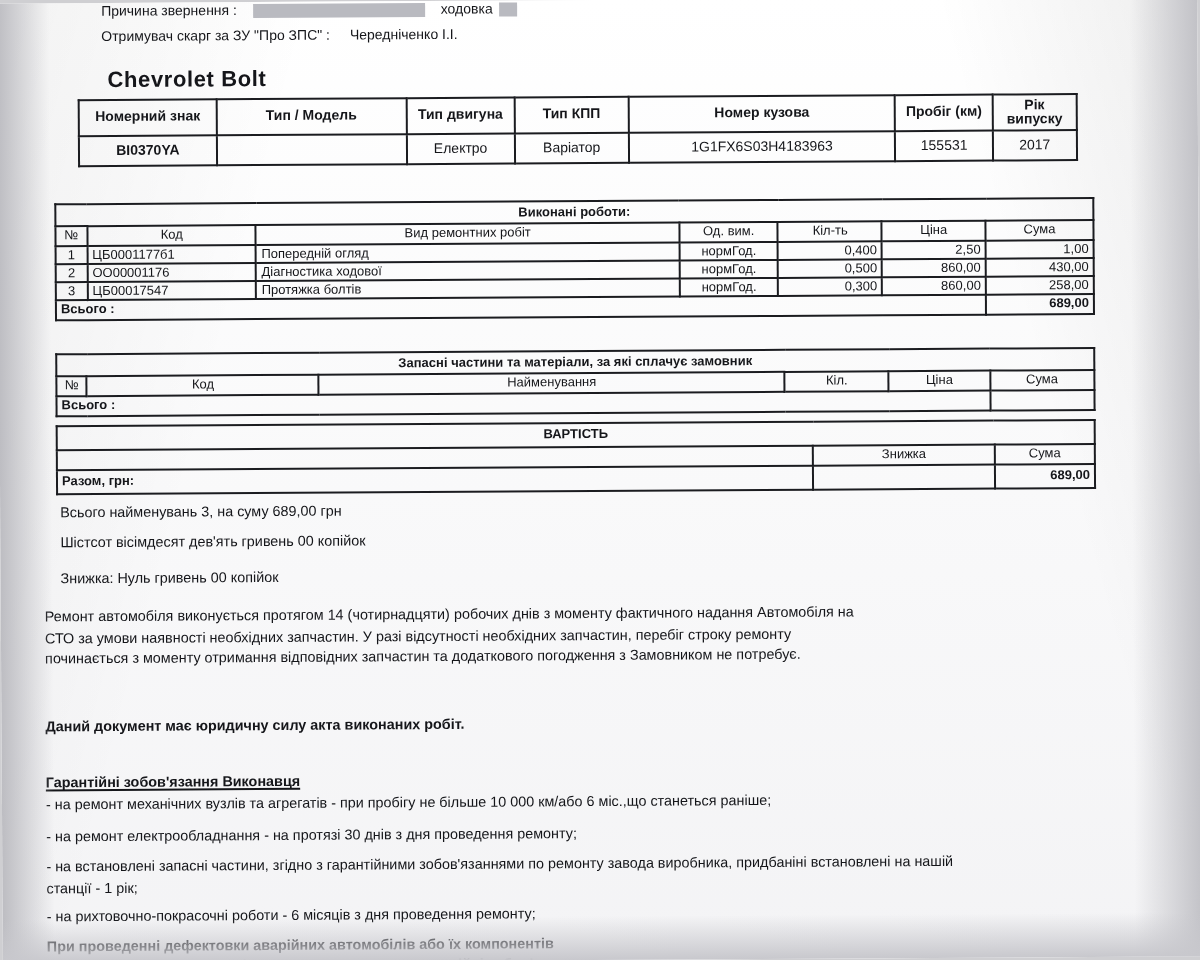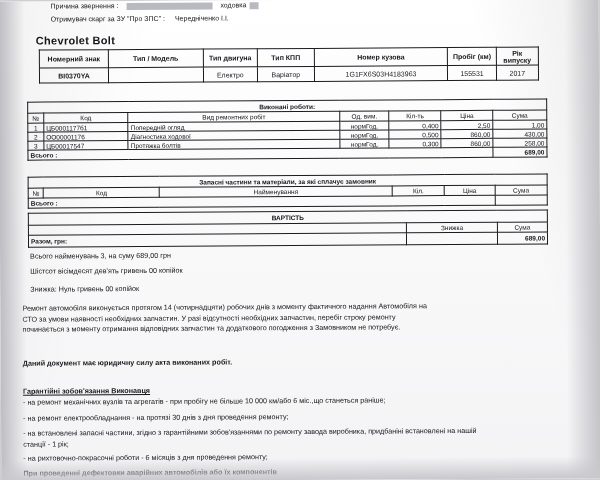--- a/index.html
+++ b/index.html
@@ -50,21 +50,21 @@
     <span class="redact" style="width:86px;margin:0 6px;"></span>
     <span class="hdrline">ходовка</span>
     <span class="redact" style="width:9px;margin-left:1px;"></span>
   </div>
 
   <div class="blk" style="left:52px;top:14px;">
     <span class="hdrline">Отримувач скарг за ЗУ "Про ЗПС" :</span>
     <span class="hdrline" style="margin-left:8px;">Чередніченко І.І.</span>
   </div>
 
-  <div class="blk bigtitle" style="left:37px;top:33px;">Chevrolet Bolt</div>
+  <div class="blk bigtitle" style="left:55px;top:33px;">Chevrolet Bolt</div>
 
   <div class="blk" style="left:40px;top:48px;">
     <table style="width:500px;font-size:7px;">
       <tbody>
           <tr style="height:18px;">
         <th class="c b" style="width:62px;">Номерний знак</th>
         <th class="c b" style="width:87px;">Тип / Модель</th>
         <th class="c b" style="width:48px;">Тип двигуна</th>
         <th class="c b" style="width:50px;">Тип КПП</th>
         <th class="c b" style="width:125px;">Номер кузова</th>

